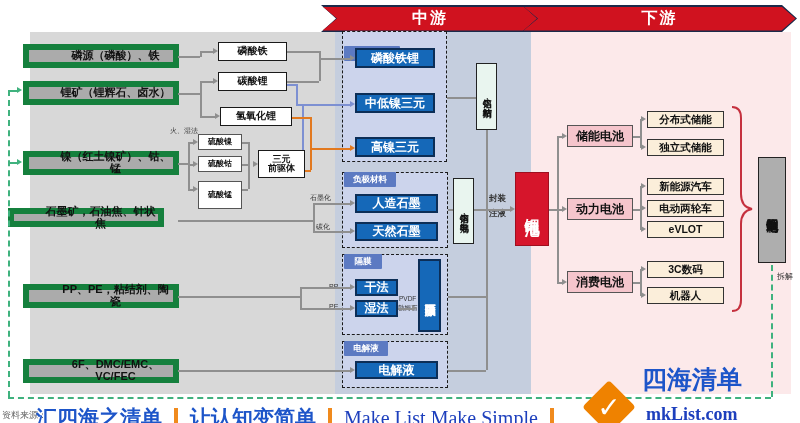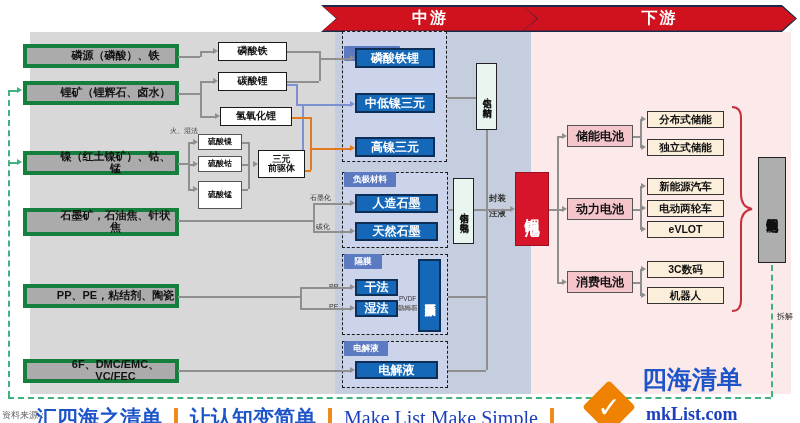--- a/index.html
+++ b/index.html
@@ -12,21 +12,21 @@
      clip-path:polygon(0 0,calc(100% - 15px) 0,100% 50%,calc(100% - 15px) 100%,0 100%,15px 50%);}
   .chev .i{position:absolute;inset:1.5px;background:#d0121f;
      clip-path:polygon(0 0,calc(100% - 14px) 0,100% 50%,calc(100% - 14px) 100%,0 100%,14.5px 50%);}
   .chev .t{position:absolute;inset:0;display:flex;align-items:center;justify-content:center;
      color:#fff;font-weight:bold;font-size:16px;letter-spacing:2px;}
   
   .col{position:absolute;top:32px;height:362px;}
   
   .bx{position:absolute;box-sizing:border-box;display:flex;align-items:center;justify-content:center;
       text-align:center;line-height:1.05;}
-  .src{background:#ababab;border:4px solid #15803d;font-weight:bold;font-size:11px;color:#111;padding-left:29px;}
+  .src{background:#ababab;border:6px solid #15803d;font-weight:bold;font-size:11px;color:#111;padding-left:29px;}
   .wht{background:#fff;border:1.5px solid #1a1a1a;font-weight:bold;font-size:10px;color:#111;}
   .sml{background:#fff;border:1px solid #555;font-weight:bold;font-size:8px;color:#111;}
   .grp{position:absolute;box-sizing:border-box;background:#ccd4ec;border:1.5px dashed #1a1a1a;}
   .tab{position:absolute;box-sizing:border-box;background:#5c7ac2;color:#fff;font-weight:bold;
        font-size:8.5px;display:flex;align-items:center;justify-content:center;border-radius:1px;}
   .blu{background:#1568b8;border:2px solid #0c2e57;color:#fff;font-weight:bold;font-size:12px;}
   .foil{background:#e9f5ef;border:1px solid #222;font-weight:bold;font-size:9px;color:#111;}
   .pnk{background:#f5c5cc;border:1.5px solid #555;font-weight:bold;font-size:12px;color:#111;}
   .crm{background:#fbeeda;border:1.5px solid #333;font-weight:bold;font-size:10.5px;color:#111;}
   .vt{writing-mode:vertical-rl;text-orientation:upright;}
@@ -71,21 +71,21 @@
   </div>
   <div class="chev" style="left:522px;width:275px;">
     <div class="o"></div>
     <div class="i"></div>
     <div class="t">下游</div>
   </div>
 
   <div class="bx src" style="left:23px;top:44px;width:156px;height:24px;">磷源（磷酸）、铁</div>
   <div class="bx src" style="left:23px;top:81px;width:156px;height:24px;">锂矿（锂辉石、卤水）</div>
   <div class="bx src" style="left:23px;top:151px;width:156px;height:24px;">镍（红土镍矿）、钴、锰</div>
-  <div class="bx src" style="left:23px;top:208px;width:156px;height:28px;">石墨矿，石油焦、针状焦</div>
+  <div class="bx src" style="left:8px;top:208px;width:156px;height:19px;">石墨矿，石油焦、针状焦</div>
   <div class="bx src" style="left:23px;top:284px;width:156px;height:24px;">PP、PE，粘结剂、陶瓷</div>
   <div class="bx src" style="left:23px;top:359px;width:156px;height:24px;">6F、DMC/EMC、VC/FEC</div>
 
   <div class="bx wht" style="left:218px;top:42px;width:69px;height:19px;">磷酸铁</div>
   <div class="bx wht" style="left:218px;top:72px;width:69px;height:19px;">碳酸锂</div>
   <div class="bx wht" style="left:220px;top:107px;width:72px;height:19px;">氢氧化锂</div>
   <div class="bx sml" style="left:198px;top:134px;width:44px;height:16px;">硫酸镍</div>
   <div class="bx sml" style="left:198px;top:156px;width:44px;height:16px;">硫酸钴</div>
   <div class="bx sml" style="left:198px;top:181px;width:44px;height:28px;">硫酸锰</div>
   <div class="bx wht pre" style="left:258px;top:150px;width:47px;height:28px;font-size:9px;">三元
@@ -136,21 +136,21 @@
   <div class="bx crm" style="left:647px;top:200px;width:77px;height:17px;">电动两轮车</div>
   <div class="bx crm" style="left:647px;top:221px;width:77px;height:17px;">eVLOT</div>
   <div class="bx crm" style="left:647px;top:261px;width:77px;height:17px;">3C数码</div>
   <div class="bx crm" style="left:647px;top:287px;width:77px;height:17px;">机器人</div>
 
   <svg class="abs" style="left:726px;top:104px;" width="32" height="210" viewBox="0 0 32 210">
     <path d="M6,3 Q15,3 15,14 L15,90 Q15,103 26,105 Q15,107 15,120 L15,196 Q15,207 6,207" fill="none" stroke="#c5303e" stroke-width="2"></path>
   </svg>
 
   <div class="bx vt" style="left:758px;top:157px;width:28px;height:106px;background:#aeaeae;border:1.5px solid #222;font-weight:bold;font-size:12px;color:#111;">锂电池回收利用</div>
-  <div class="lbl" style="left:777px;top:271px;font-size:8px;margin-top:40px;">拆解</div>
+  <div class="lbl" style="left:777px;top:271px;font-size:8px;">拆解</div>
 
   <div class="hl" style="left:178px;top:56px;width:22px;"></div>
   <div class="vl" style="left:200px;top:51px;height:6px;"></div>
   <div class="hl" style="left:200px;top:51px;width:13px;"></div>
   <div class="ar" style="left:213px;top:47.5px;"></div>
 
   <div class="hl" style="left:178px;top:93px;width:22px;"></div>
   <div class="vl" style="left:200px;top:81px;height:36px;"></div>
   <div class="hl" style="left:200px;top:81px;width:13px;"></div>
   <div class="ar" style="left:213px;top:77.5px;"></div>

